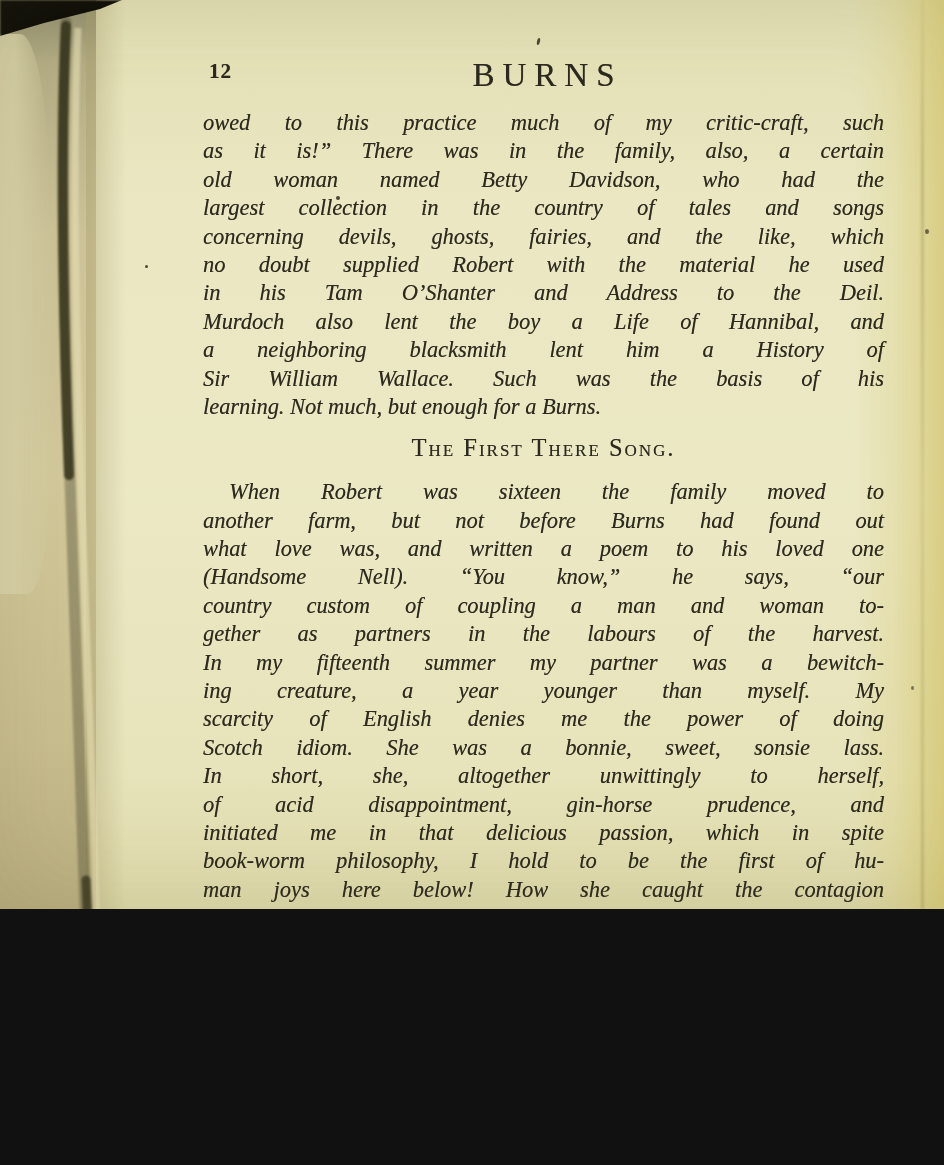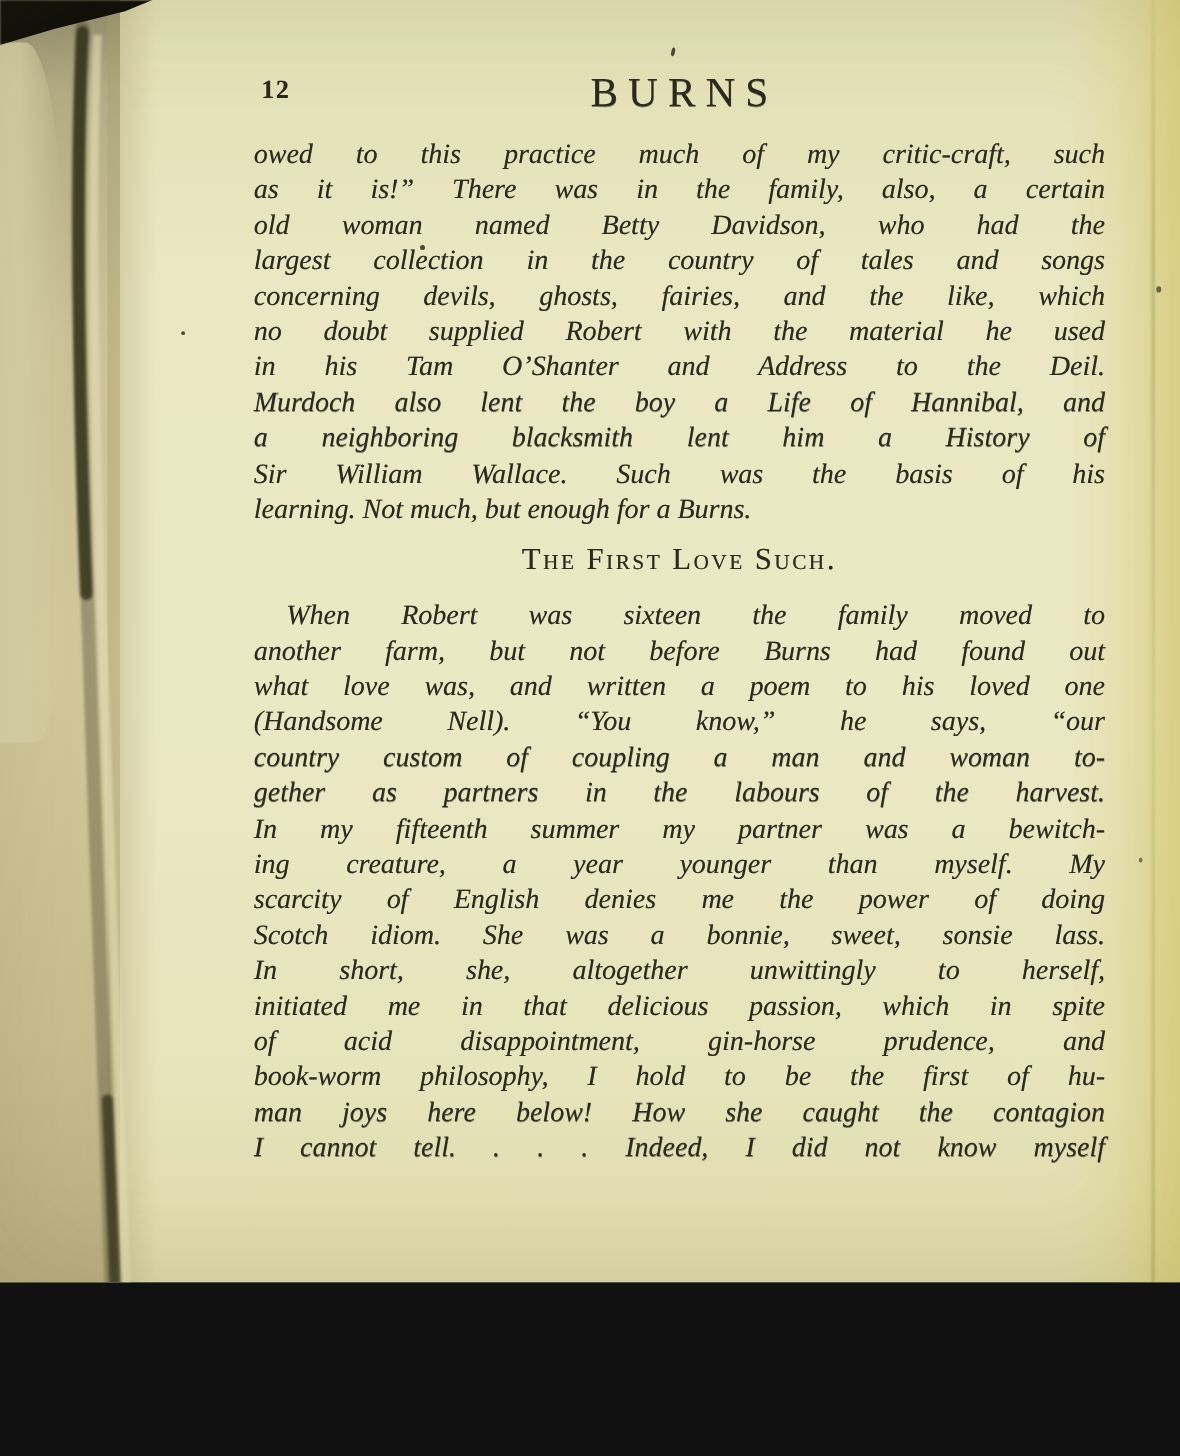--- a/index.html
+++ b/index.html
@@ -1,22 +1,22 @@
 <!DOCTYPE html>
 <html><head>
 <meta charset="utf-8">
 <style>
   html, body { margin: 0; padding: 0; background: #111; }
   .scan {
     position: relative;
     width: 944px;
-    height: 1026px;
+    height: 909px;
     overflow: hidden;
     font-family: "Liberation Serif", "DejaVu Serif", serif;
-    background: #86efac;
+    background: #8b5cf6;
   }
   .paper-base {
     position: absolute; inset: 0;
     background: linear-gradient(180deg, #e2dfb4 0%, #eae7c2 22%, #ebe8c4 55%, #e7e3ba 85%, #ddd9a9 100%);
   }
   .tint-right {
     position: absolute; top: 0; right: 0; width: 90px; height: 100%;
     background: linear-gradient(90deg, rgba(222,205,100,0) 0%, rgba(222,205,100,0.18) 45%, rgba(219,199,85,0.5) 100%);
   }
   .edge-line-right {
@@ -118,36 +118,36 @@
         <div class="text-line justified">largest collection in the country of tales and songs</div>
         <div class="text-line justified">concerning devils, ghosts, fairies, and the like, which</div>
         <div class="text-line justified">no doubt supplied Robert with the material he used</div>
         <div class="text-line justified">in his Tam O’Shanter and Address to the Deil.</div>
         <div class="text-line justified">Murdoch also lent the boy a Life of Hannibal, and</div>
         <div class="text-line justified">a neighboring blacksmith lent him a History of</div>
         <div class="text-line justified">Sir William Wallace.  Such was the basis of his</div>
         <div class="text-line">learning.  Not much, but enough for a Burns.</div>
       </div>
 
-    <div class="section-heading">The First Love Such.</div>
+    <div class="section-heading">The First There Song.</div>
 
     <div class="paragraph p2">
         <div class="text-line justified">When Robert was sixteen the family moved to</div>
         <div class="text-line justified">another farm, but not before Burns had found out</div>
         <div class="text-line justified">what love was, and written a poem to his loved one</div>
         <div class="text-line justified">(Handsome Nell).  “You know,” he says, “our</div>
         <div class="text-line justified">country custom of coupling a man and woman to-</div>
         <div class="text-line justified">gether as partners in the labours of the harvest.</div>
         <div class="text-line justified">In my fifteenth summer my partner was a bewitch-</div>
         <div class="text-line justified">ing creature, a year younger than myself.  My</div>
         <div class="text-line justified">scarcity of English denies me the power of doing</div>
         <div class="text-line justified">Scotch idiom.  She was a bonnie, sweet, sonsie lass.</div>
         <div class="text-line justified">In short, she, altogether unwittingly to herself,</div>
+        <div class="text-line justified">of acid disappointment, gin-horse prudence, and</div>
         <div class="text-line justified">initiated me in that delicious passion, which in spite</div>
-        <div class="text-line justified">of acid disappointment, gin-horse prudence, and</div>
         <div class="text-line justified">book-worm philosophy, I hold to be the first of hu-</div>
         <div class="text-line justified">man joys here below! How she caught the contagion</div>
         <div class="text-line justified">I cannot tell. . . . Indeed, I did not know myself</div>
       </div>
   </div>
 
   <div class="speck s1"></div>
   <div class="speck s2"></div>
   <div class="speck s3"></div>
   <div class="speck s4"></div>

